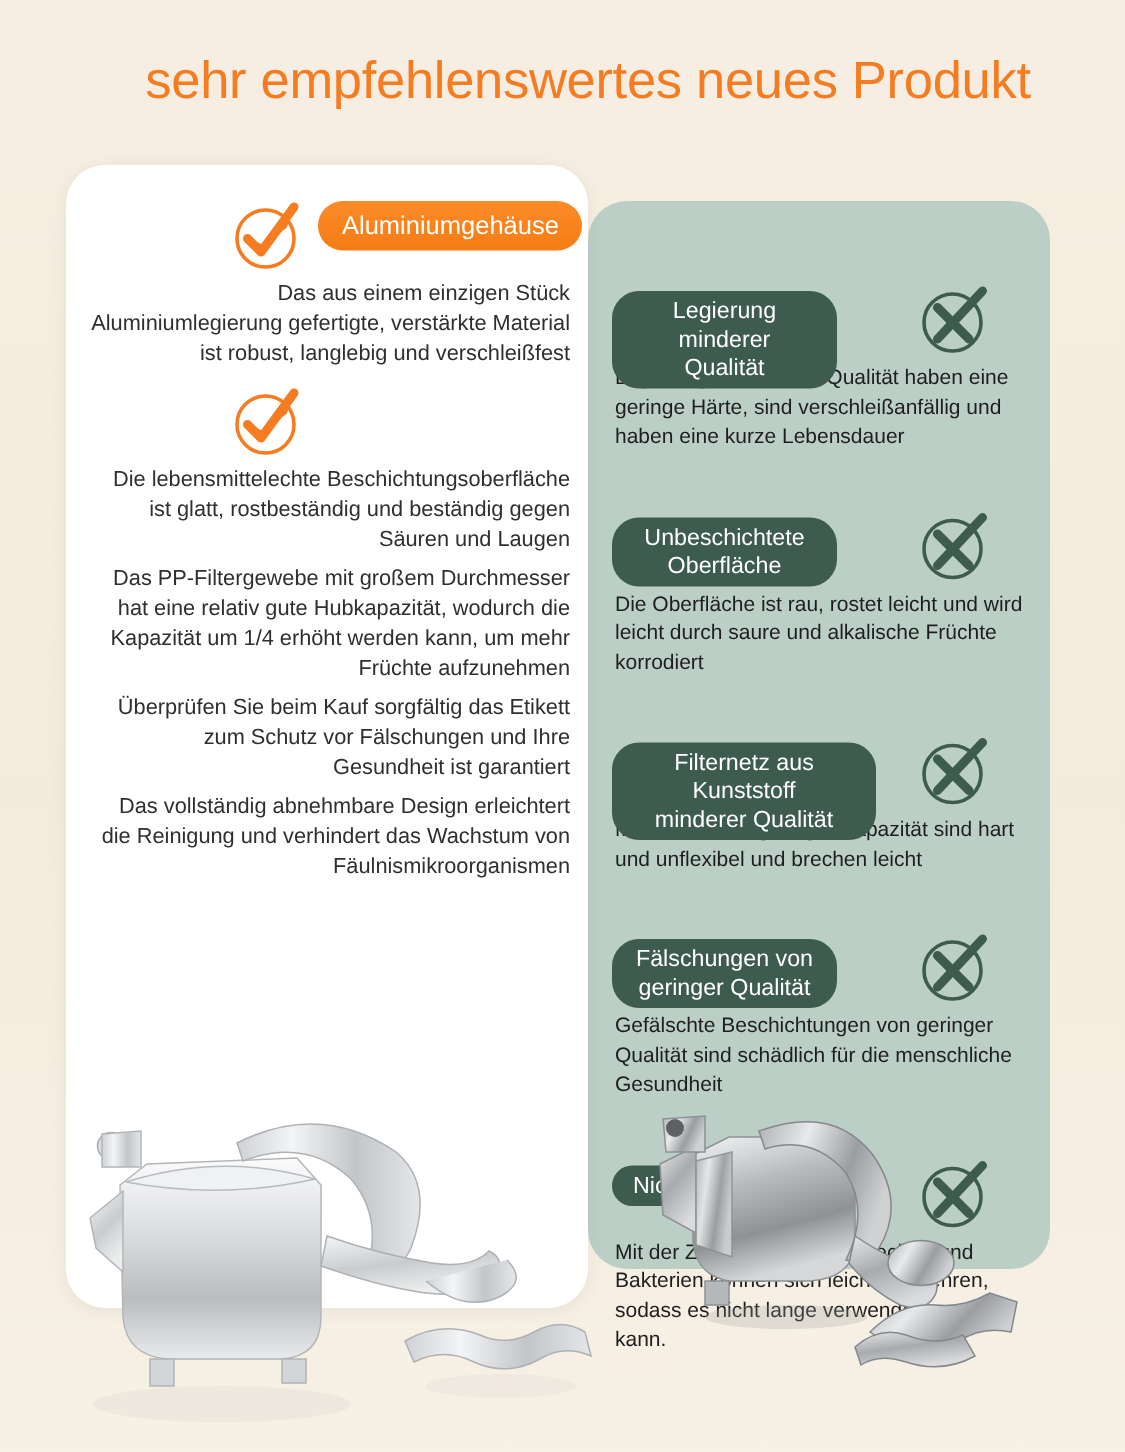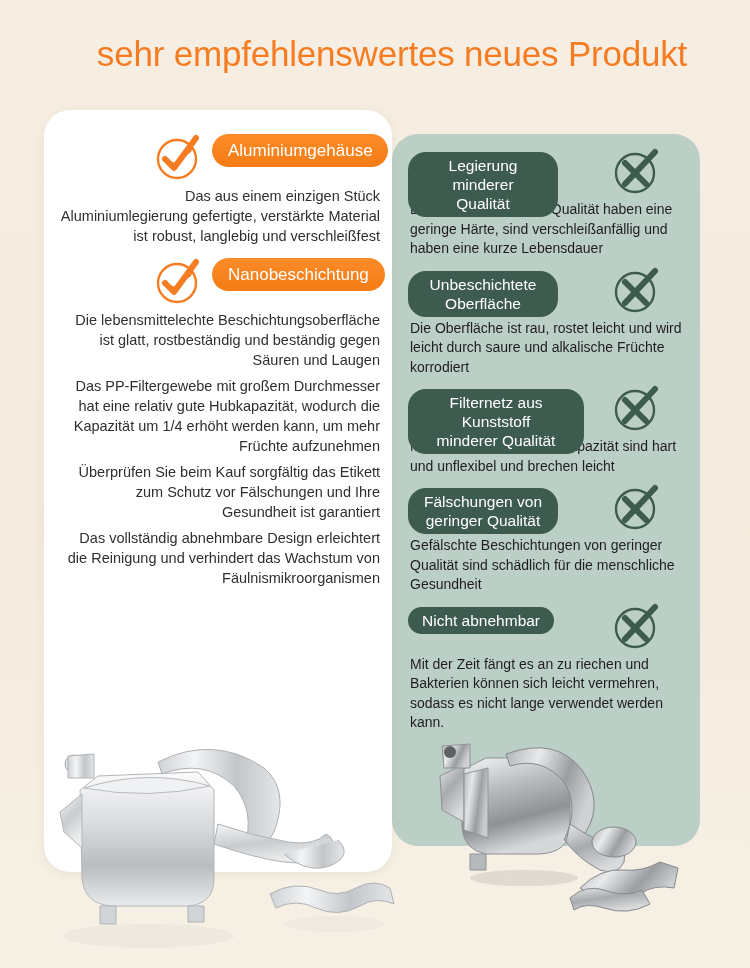--- a/index.html
+++ b/index.html
@@ -97,21 +97,21 @@
   .pro-text {
     text-align: right;
     font-size: 14.5px;
     line-height: 20px;
     color: #2f2f2f;
     padding-right: 12px;
     margin-top: 2px;
   }
 
   
-  .con-block { position: relative; margin-bottom: 10px; }
+  .con-block { position: relative; margin-bottom: 10px; margin-top: 42px; }
 
   .con-head { position: relative; height: 50px; }
 
   .pill-green {
     position: absolute;
     left: 4px;
     top: 2px;
     padding: 4px 14px;
     border-radius: 18px;
     background: #3d5b4e;
@@ -170,21 +170,20 @@
       <div class="pro-text">Das aus einem einzigen Stück Aluminiumlegierung gefertigte, verstärkte Material ist robust, langlebig und verschleißfest</div>
     </div>
 
     <div class="pro-block">
       <div class="pro-head">
         <svg class="check-icon" viewBox="0 0 54 54">
           <circle cx="25" cy="29" r="19" fill="none" stroke="#f57c20" stroke-width="2.4"></circle>
           <path d="M13 29 L22 38 L45 7 L39 22 L23 33 Z" fill="#f57c20"></path>
           <path d="M13 29 L22 38 L44 8" fill="none" stroke="#f57c20" stroke-width="6" stroke-linecap="round" stroke-linejoin="round"></path>
         </svg>
-        <div class="pill-orange">Nanobeschichtung</div>
       </div>
       <div class="pro-text">Die lebensmittelechte Beschichtungsoberfläche ist glatt, rostbeständig und beständig gegen Säuren und Laugen</div>
     </div>
 
     <div class="pro-block">
       <div class="pro-text">Das PP-Filtergewebe mit großem Durchmesser hat eine relativ gute Hubkapazität, wodurch die Kapazität um 1/4 erhöht werden kann, um mehr Früchte aufzunehmen</div>
     </div>
 
     <div class="pro-block">
       <div class="pro-text">Überprüfen Sie beim Kauf sorgfältig das Etikett zum Schutz vor Fälschungen und Ihre Gesundheit ist garantiert</div>

